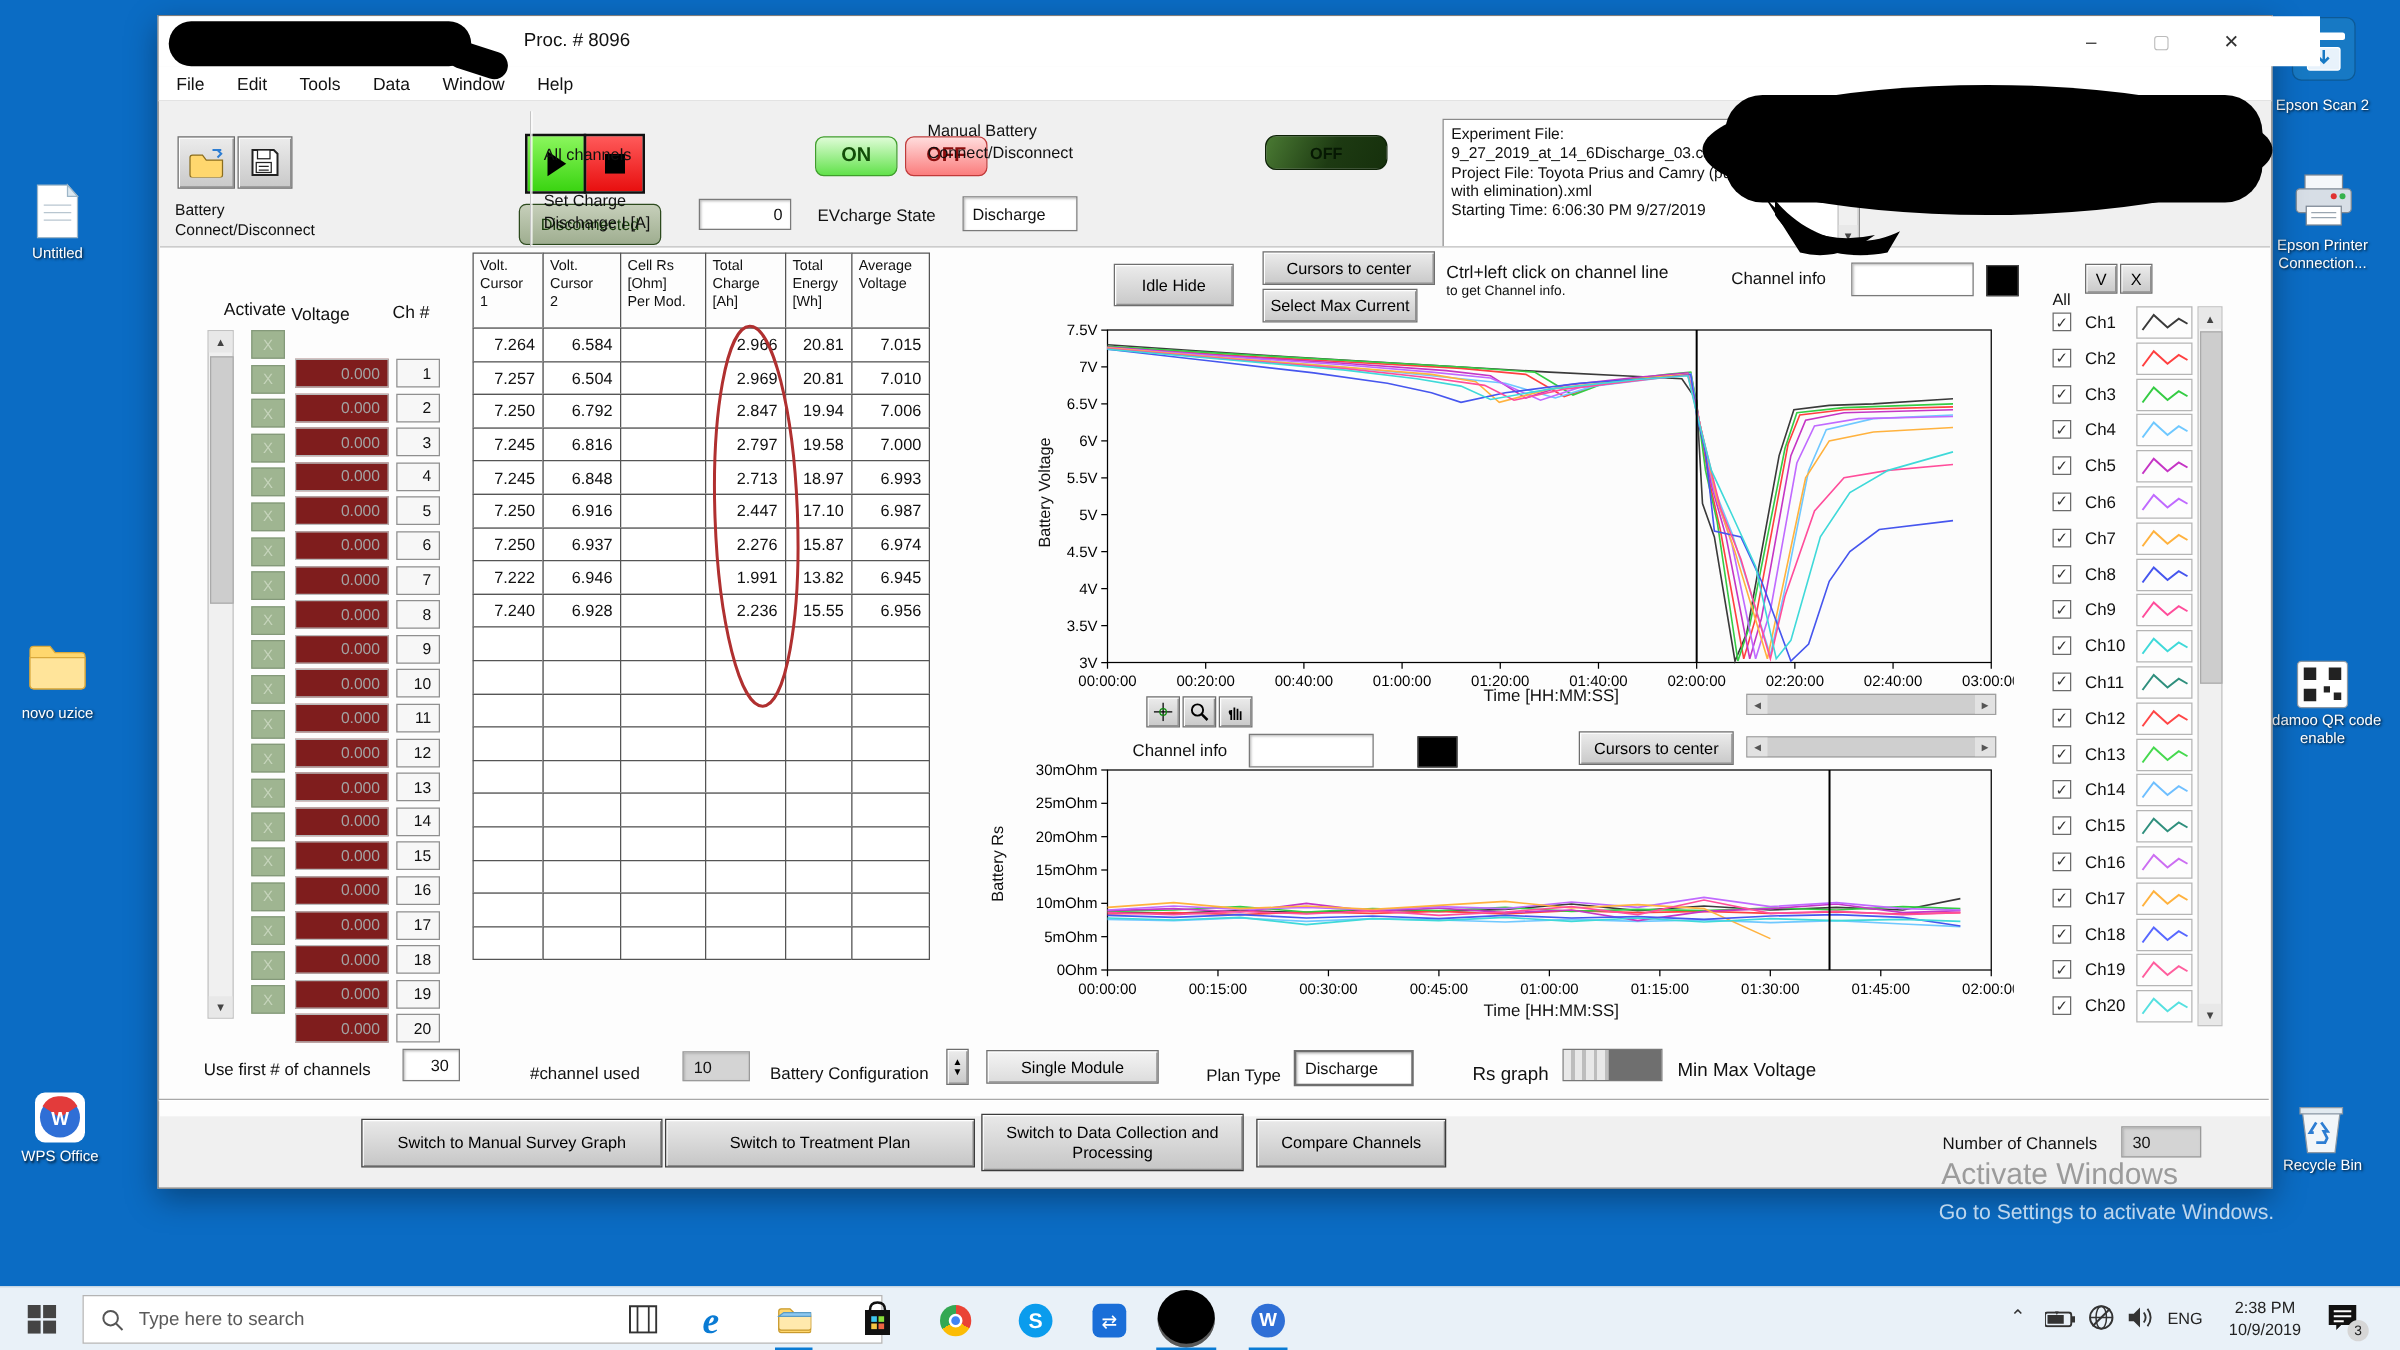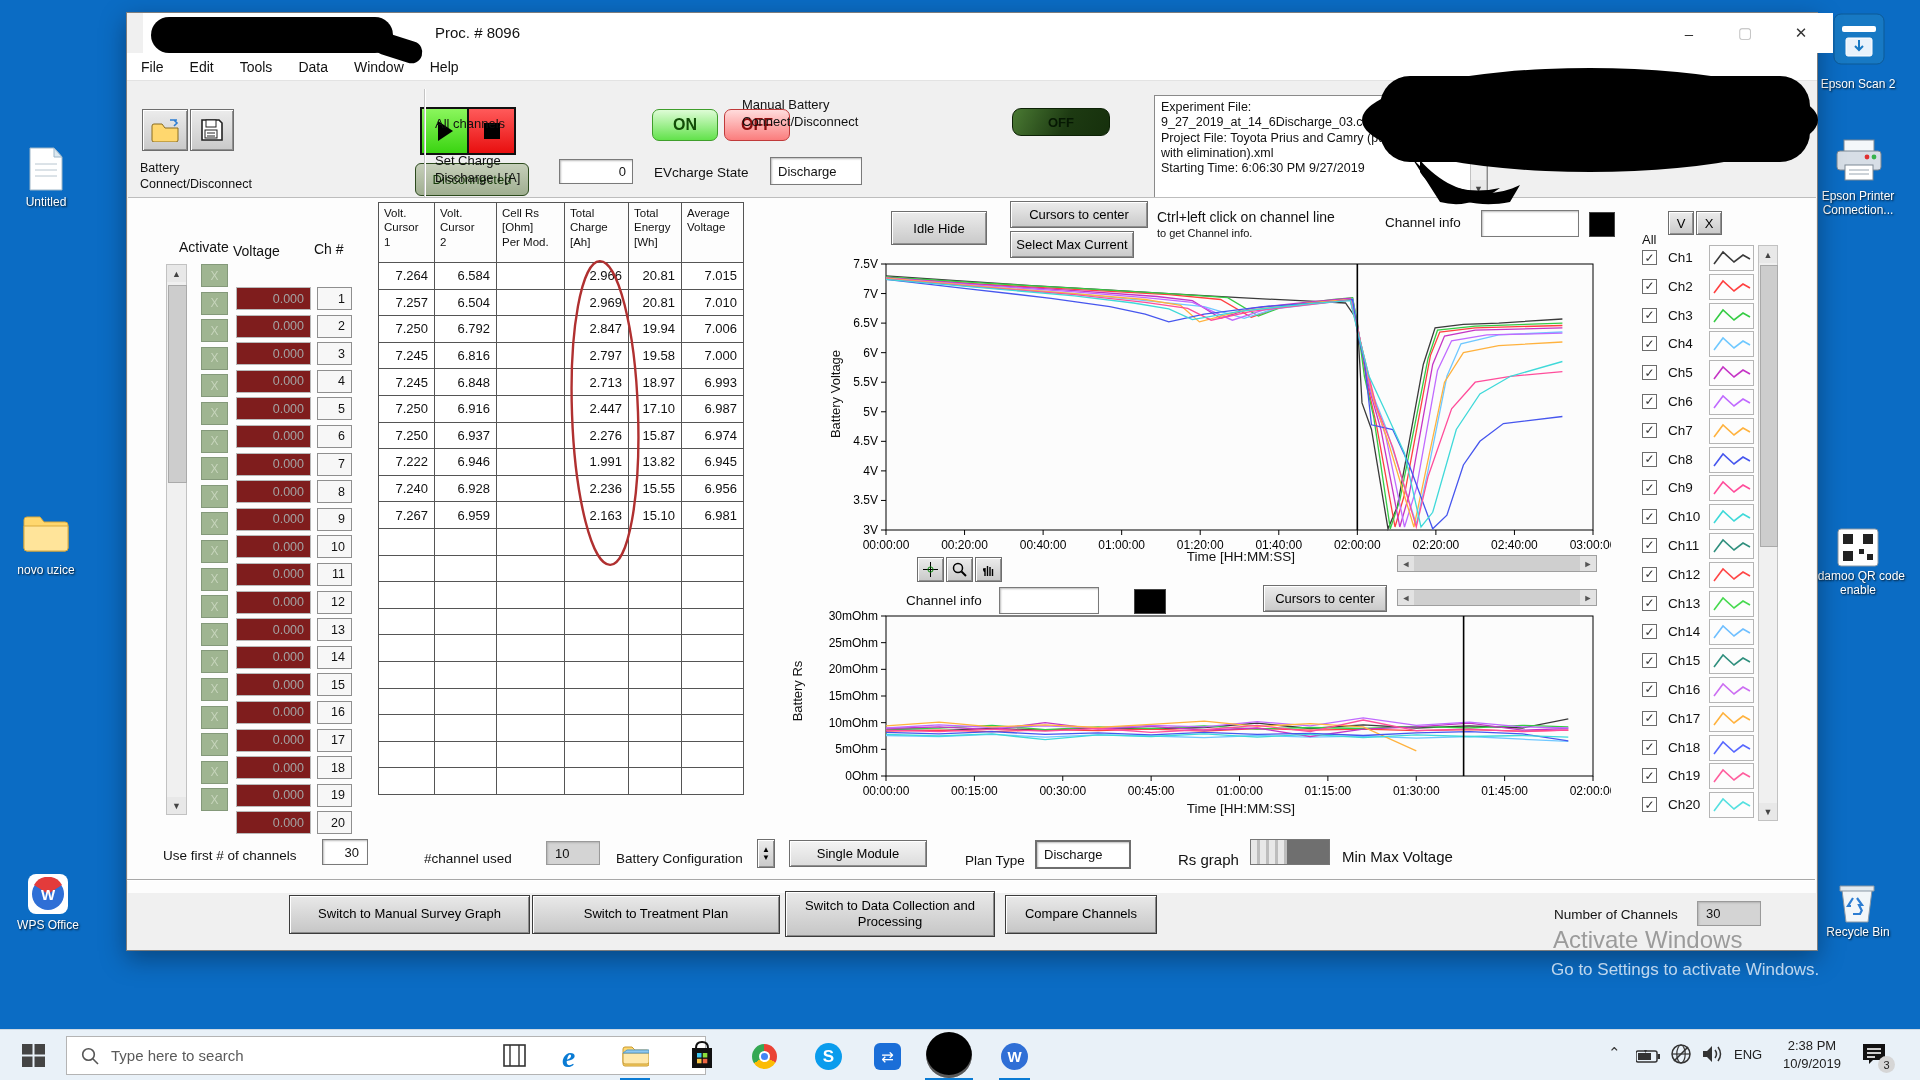--- a/index.html
+++ b/index.html
@@ -6,21 +6,21 @@
     font-family:"Liberation Sans", sans-serif;}
   #screen{position:relative;width:1920px;height:1080px;background:#0b6cc4;overflow:hidden;}
   .abs{position:absolute;}
   .nosel{user-select:none;}
   
   .dicon-label{position:absolute;color:#fff;font-size:12px;text-align:center;
     text-shadow:1px 1px 2px rgba(0,0,0,.85);line-height:1.15;}
   
   #win{left:126px;top:12px;width:1690px;height:937px;background:#f0f0f0;
     border:1px solid #7d7d7d;box-shadow:0 8px 24px rgba(0,0,0,.35);z-index:10;}
-  #titlebar{left:16px;top:0;width:100%;height:40px;background:#ffffff;}
+  #titlebar{left:0;top:0;width:100%;height:40px;background:#ffffff;padding-left:39px;}
   #title-text{left:292px;top:11px;font-size:15px;color:#111;}
   .capbtn{top:0;width:52px;height:40px;display:flex;align-items:center;justify-content:center;
     font-size:15px;color:#333;}
   #menubar{left:0;top:40px;width:100%;height:28px;background:#ffffff;display:flex;
     align-items:center;gap:26px;padding-left:14px;font-size:14px;color:#111;
     border-bottom:1px solid #e3e3e3;box-sizing:border-box;}
   
   #toolbar{left:1px;top:68px;width:1688px;height:128px;background:#f0f0f0;
     border-bottom:1px solid #c9c9c9;}
   .lbl{font-size:13px;color:#111;}
@@ -473,28 +473,20 @@
       </div>
         <div class="mrow">
         <div class="mcell w0">7.240</div>
         <div class="mcell w1">6.928</div>
         <div class="mcell w2"></div>
         <div class="mcell w3">2.236</div>
         <div class="mcell w4">15.55</div>
         <div class="mcell w5">6.956</div>
       </div>
         <div class="mrow">
-        <div class="mcell w0">7.267</div>
-        <div class="mcell w1">6.959</div>
-        <div class="mcell w2"></div>
-        <div class="mcell w3">2.163</div>
-        <div class="mcell w4">15.10</div>
-        <div class="mcell w5">6.981</div>
-      </div>
-        <div class="mrow">
         <div class="mcell w0"></div>
         <div class="mcell w1"></div>
         <div class="mcell w2"></div>
         <div class="mcell w3"></div>
         <div class="mcell w4"></div>
         <div class="mcell w5"></div>
       </div>
         <div class="mrow">
         <div class="mcell w0"></div>
         <div class="mcell w1"></div>

